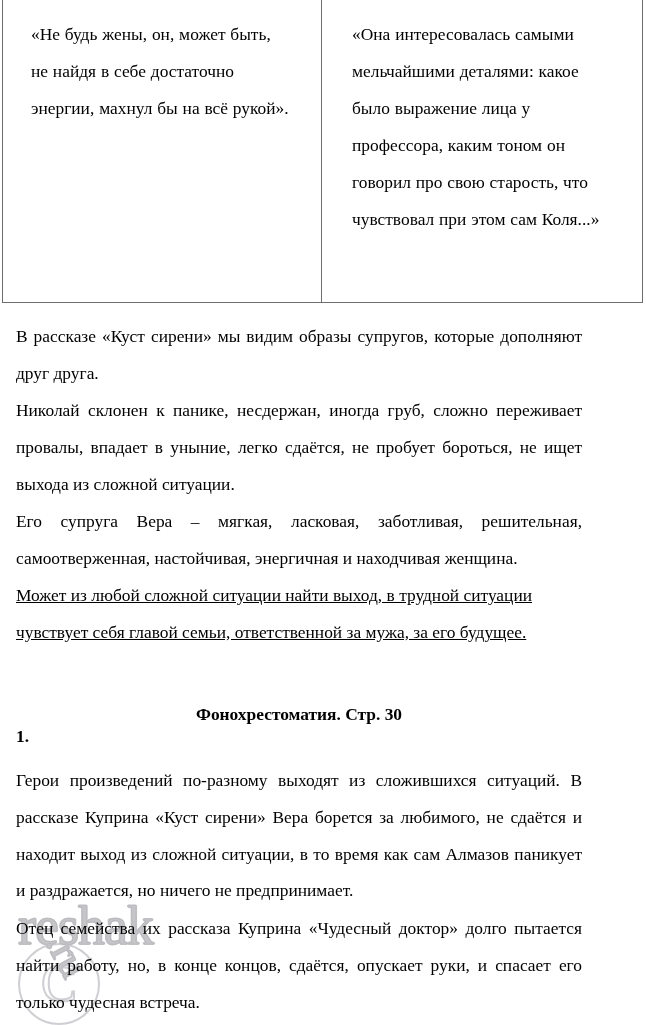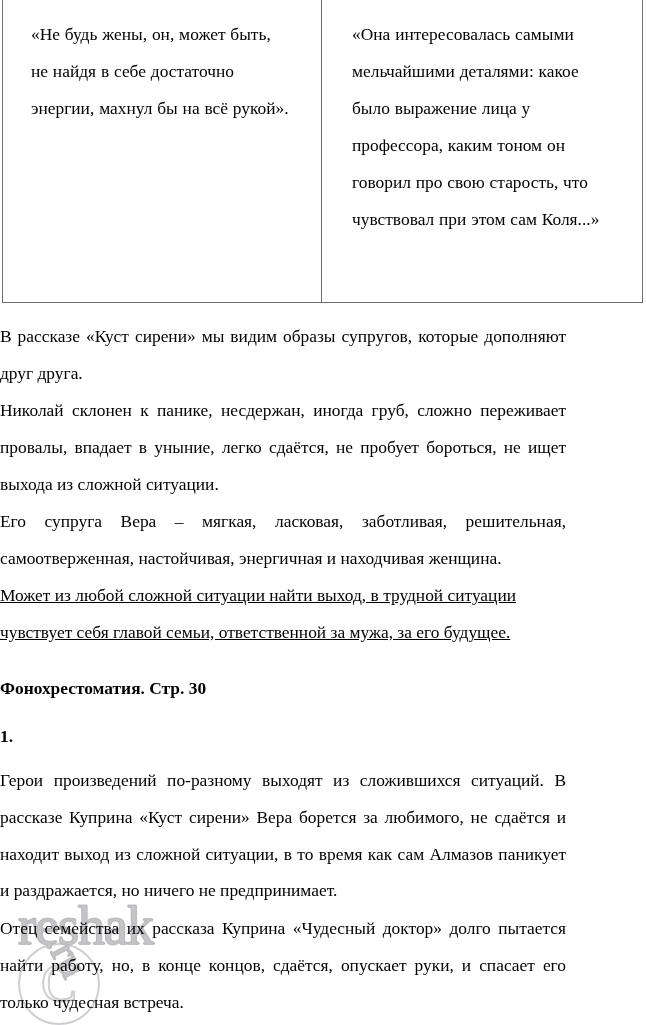--- a/index.html
+++ b/index.html
@@ -55,37 +55,38 @@
     width: 321px;
     padding-left: 14px;
   }
   .quote-cell p {
     margin: 16px;
   }
 
   
   .body-block {
     position: absolute;
-    left: 0;
+    left: 16px;
     width: 566px;
   }
   .para {
     margin: 0;
     font-size: 17.4px;
     line-height: 36.8px;
     text-align: justify;
     text-justify: inter-word;
     word-spacing: 0px;
   }
   .para.last-natural {
     text-align: left;
   }
   .para.heading {
     font-weight: bold;
-    text-align: left;
+    text-align: center;
+    margin-top: 26px;
   }
   .para.numbered {
     font-weight: bold;
     text-align: left;
   }
 
   
   #p-supruga       { top: 318px; }
   #p-nikolay       { top: 392px; }
   #p-vera          { top: 503px; }

